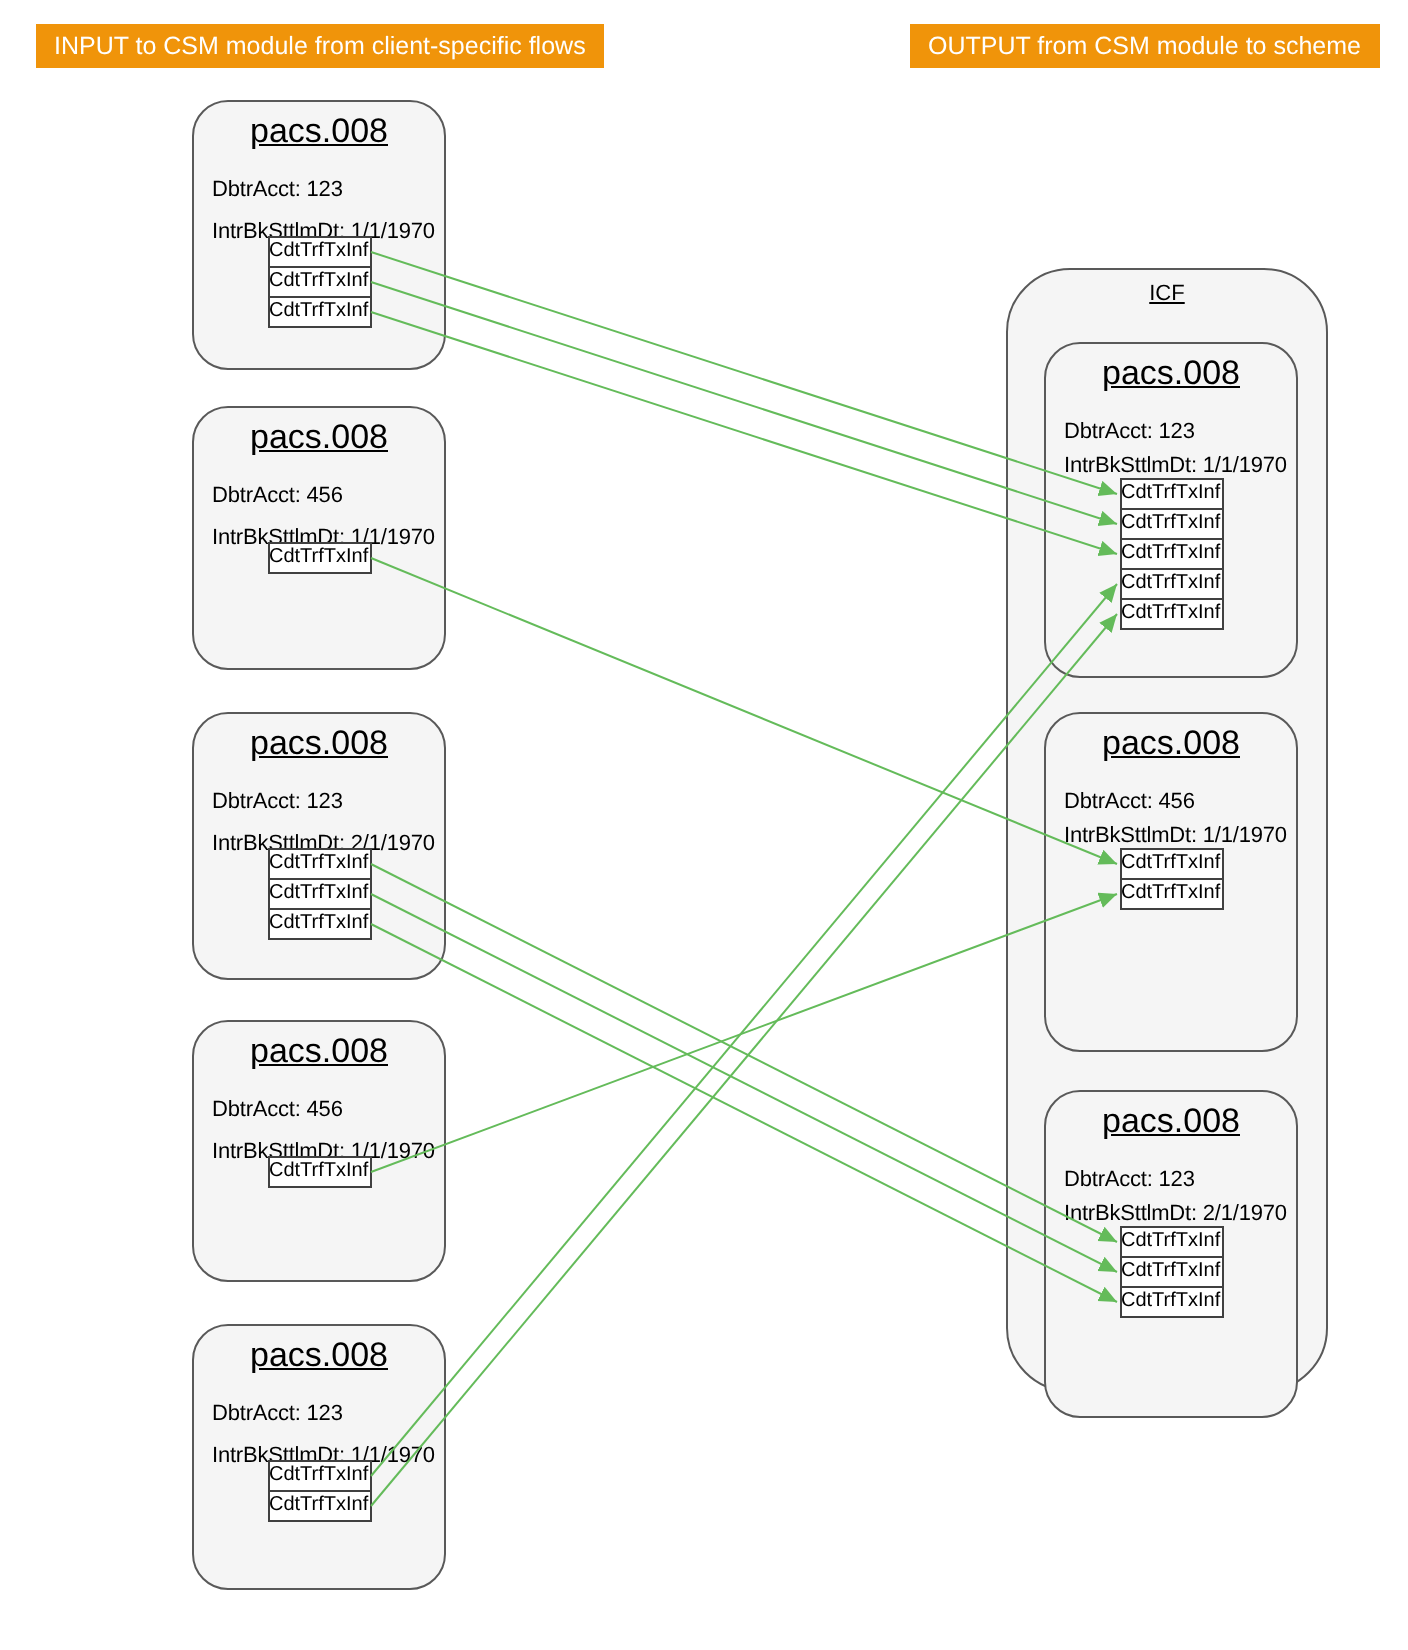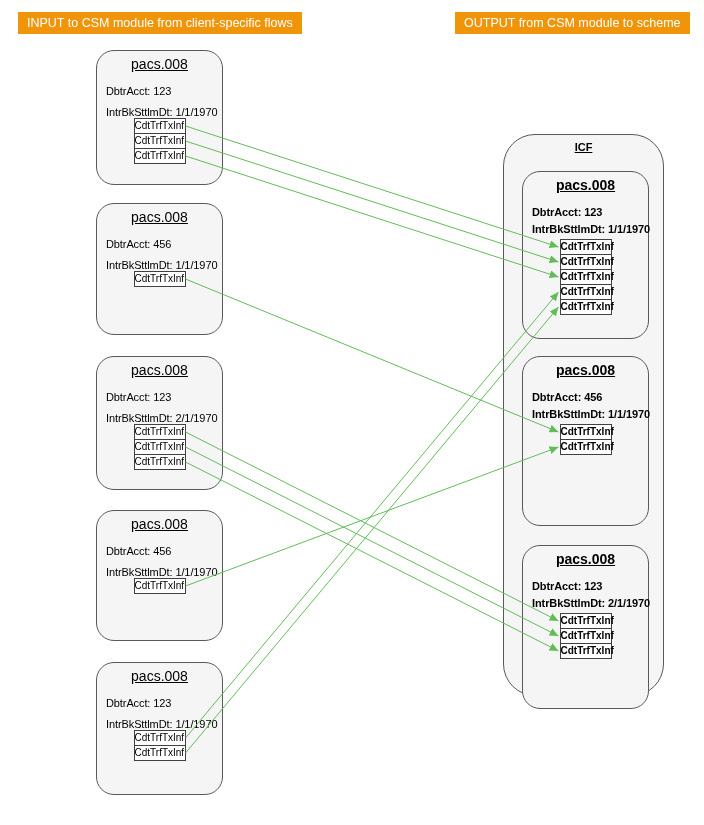--- a/index.html
+++ b/index.html
@@ -32,36 +32,36 @@
     border:1px solid var(--node-border);border-radius:18px;
   }
   .flow-box{left:96px;width:127px;}
   #input-flows .flow-box:nth-child(1){top:50px;height:135px;}
   #input-flows .flow-box:nth-child(2){top:203px;height:132px;}
   #input-flows .flow-box:nth-child(3){top:356px;height:134px;}
   #input-flows .flow-box:nth-child(4){top:510px;height:131px;}
   #input-flows .flow-box:nth-child(5){top:662px;height:133px;}
 
   .pacs-title{
-    text-align:center;margin-top:5px;font-size:14px;
+    text-align:center;margin-top:5px;font-size:17px;
     text-decoration:underline;white-space:nowrap;
   }
   .pacs-fields{margin:9px 0 0 9px;}
   .pacs-field{font-size:11px;line-height:21px;white-space:nowrap;letter-spacing:-0.1px;}
   .txn-stack{position:absolute;top:67px;left:50%;transform:translateX(-50%);}
   .txn{
     width:52px;height:16px;margin-top:-1px;
     background:var(--txn-fill);border:1px solid var(--txn-border);
     font-size:10px;line-height:14px;text-align:left;white-space:nowrap;
   }
   .txn:first-child{margin-top:0;}
 
   #icf{
     position:absolute;left:503px;top:134px;width:161px;height:562px;
-    background:var(--node-fill);border:1px solid var(--node-border);border-radius:32px;font-weight:bold;
+    background:var(--node-fill);border:1px solid var(--node-border);border-radius:32px;
   }
   #icf-title{
     text-align:center;margin-top:6px;font-size:11px;text-decoration:underline;
   }
   #icf-boxes{position:absolute;inset:0;}
   .icf-box{left:18px;width:127px;}
   #icf-boxes .icf-box:nth-child(1){top:36px;height:168px;}
   #icf-boxes .icf-box:nth-child(2){top:221px;height:170px;}
   #icf-boxes .icf-box:nth-child(3){top:410px;height:164px;}
   .icf-box .pacs-field{line-height:17px;}

